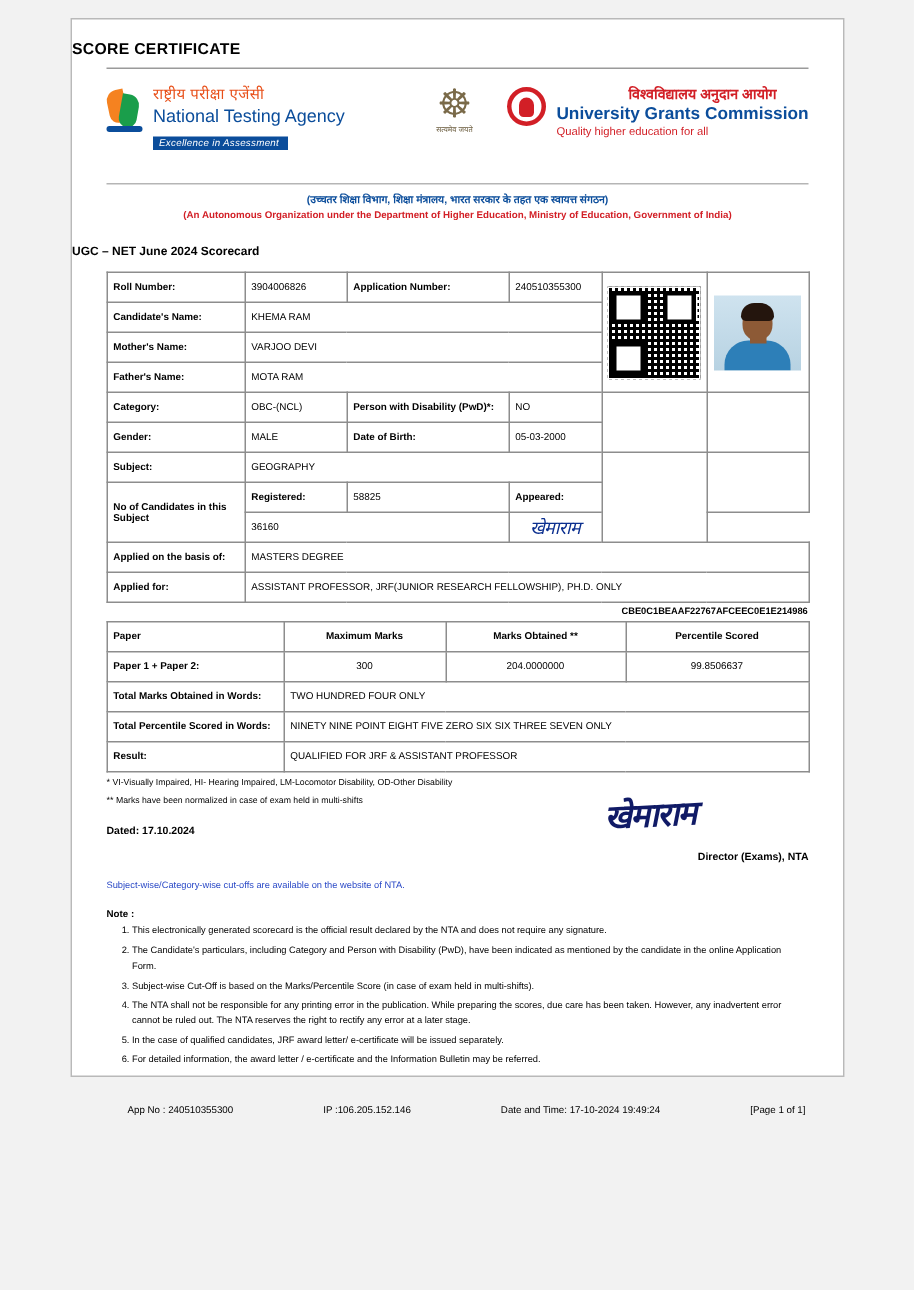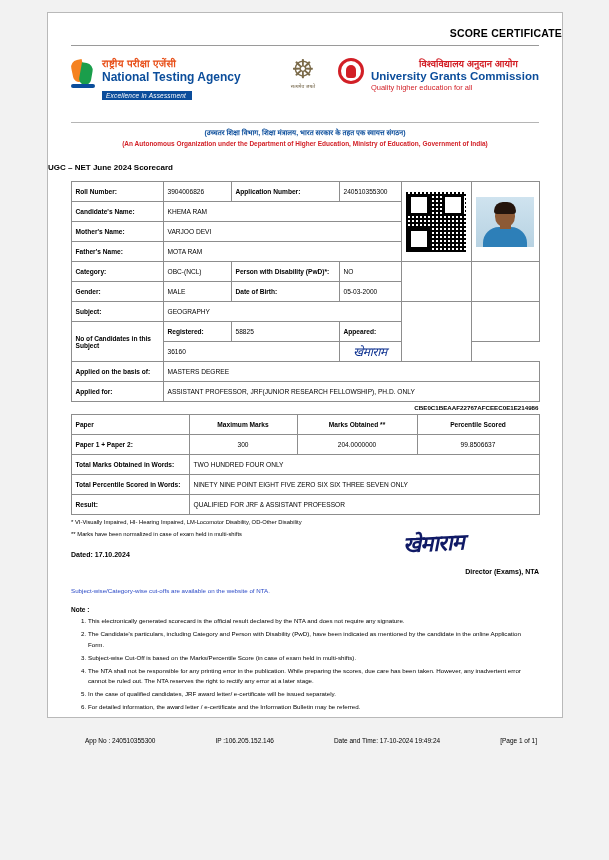--- a/index.html
+++ b/index.html
@@ -24,21 +24,21 @@
     position: absolute;
     left: 47px;
     top: 12px;
     width: 516px;
     height: 706px;
     background: #ffffff;
     border: 1px solid #b9b9b9;
     box-sizing: border-box;
   }
   .doc-title {
-    text-align: right;
+    text-align: left;
     font-size: 10.5px;
     font-weight: bold;
     color: #000;
     margin-top: 14px;
     letter-spacing: 0.2px;
   }
   .title-rule {
     width: 468px;
     margin: 6px auto 0 auto;
     border-bottom: 1px solid #9a9a9a;
@@ -84,28 +84,28 @@
   .nta-mark .barbase {
     position: absolute;
     left: 0; bottom: 2px;
     width: 24px; height: 4px;
     background: #0b4d9b;
     border-radius: 2px;
   }
   .nta-text .hi {
     font-size: 10px;
     color: #e8501a;
-    font-weight: bold;
+    font-weight: normal;
     letter-spacing: 0.3px;
     line-height: 11px;
   }
   .nta-text .en {
     font-size: 12px;
     color: #0b4d9b;
-    font-weight: bold;
+    font-weight: normal;
     line-height: 14px;
     margin-top: 1px;
   }
   .nta-text .tag {
     font-size: 6.5px;
     color: #fff;
     background: #0b4d9b;
     display: inline-block;
     padding: 1px 6px 1px 4px;
     margin-top: 2px;

